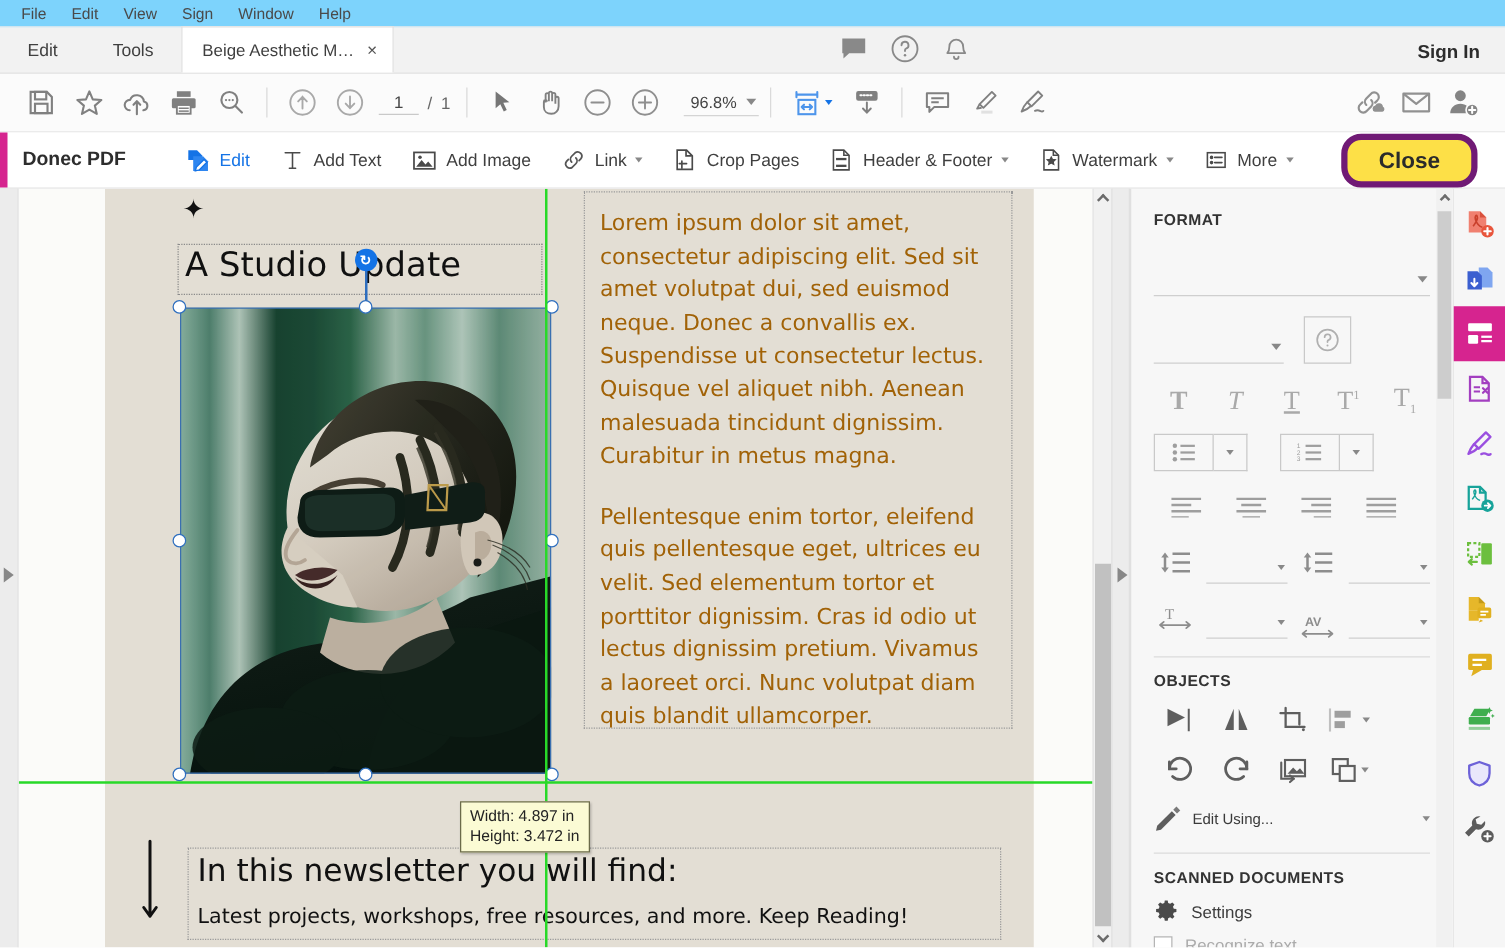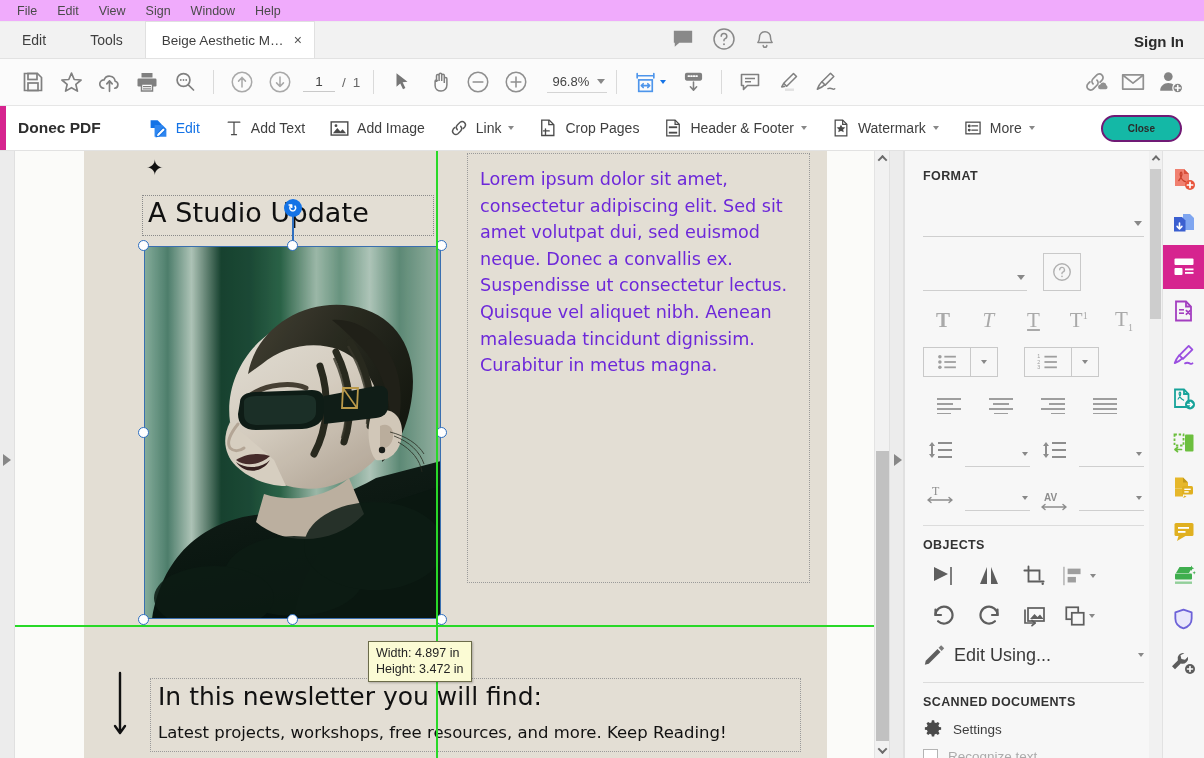--- a/index.html
+++ b/index.html
@@ -8,21 +8,21 @@
     font-family: "Liberation Sans", sans-serif;
     font-size: 13px;
     color:#3d3d3d;
     background:#fff;
     -webkit-font-smoothing: antialiased;
   }
   .app { position:relative; width:1204px; height:758px; overflow:hidden; }
 
   
   .menubar {
-    height:22px; background:#f0abfc; border-bottom:1px solid #ececec;
+    height:22px; background:#7dd3fc; border-bottom:1px solid #ececec;
     display:flex; align-items:center; padding-left:8px; gap:2px;
   }
   .menubar .mi {
     font-size:12.5px; color:#4a4a4a; padding:2px 9px; border-radius:2px; cursor:default;
   }
 
   
   .tabbar {
     height:37px; background:#f2f2f2; border-bottom:1px solid #e2e2e2;
     display:flex; align-items:flex-end; position:relative;
@@ -78,22 +78,22 @@
     content:""; position:absolute; left:0; top:0; bottom:0; width:6px; background:#d6248f;
   }
   .epdf-title { font-size:15.5px; font-weight:bold; color:#2d2d2d; margin-left:18px; }
   .etool {
     display:flex; align-items:center; gap:7px; padding:5px 9px; margin-left:6px;
     font-size:14px; color:#3f3f3f; cursor:pointer; border-radius:3px; white-space:nowrap;
   }
   .etool.sel { color:#1473e6; }
   .etool .lbl { }
   .closebtn {
-    margin-left:auto; margin-right:22px; border:2px solid #701a75; border-radius:16px;
-    padding:6px 25px; font-size:10px; font-weight:bold; color:#2b2b2b; background:#14b8a6;
+    margin-left:auto; margin-right:22px; border:5px solid #701a75; border-radius:16px;
+    padding:6px 25px; font-size:18px; font-weight:bold; color:#2b2b2b; background:#fde047;
     cursor:pointer;
   }
 
   
   .content { position:absolute; top:151px; left:0; right:0; bottom:0; display:flex; }
 
   .leftstrip { width:15px; background:#ececec; position:relative; border-right:1px solid #e0e0e0; }
   .stripArrow { position:absolute; left:3px; top:303px; width:0;height:0;
                 border-top:6px solid transparent;border-bottom:6px solid transparent;
                 border-left:8px solid #878787; cursor:pointer; }
@@ -142,21 +142,21 @@
     padding:3px 7px 4px 7px; font-size:12.5px; color:#232323; line-height:16px;
     white-space:nowrap; z-index:20; box-shadow:1px 1px 2px rgba(0,0,0,.25);
   }
 
   
   .parabox {
     position:absolute; left:383px; top:2px; width:343px; height:430px;
     border:1px dotted #9a9a9a; padding:12px 14px 0 12px;
   }
   .parabox p {
-    font-size:17.6px; line-height:26.6px; color:#6d28d9;
+    font-size:17.6px; line-height:26.6px; color:#a16207;
     font-family:"DejaVu Sans", sans-serif;
   }
   .parabox p + p { margin-top:22px; }
 
   
   .botbox {
     position:absolute; left:66px; top:527px; width:651px; height:74px;
     border:1px dotted #9a9a9a;
   }
   .bot-h {
@@ -201,21 +201,21 @@
   .ibtn { width:40px;height:34px; display:flex;align-items:center;justify-content:center;
           cursor:pointer; color:#a8a8a8; }
   .ibtn.box { border:1px solid #c9c9c9; width:38px;height:38px; }
   .ibtn.grp { border:1px solid #c9c9c9; }
   .t-serif { font-family:"Liberation Serif", serif; color:#a9a9a9; }
   .hr { height:1px; background:#dcdcdc; margin:14px 0 12px 0; }
   .objrow { display:flex; gap:3px; margin-top:8px; color:#5e5e5e; }
   .objicon { width:42px;height:32px; display:flex;align-items:center;justify-content:center;
              cursor:pointer; }
   .editusing { display:flex; align-items:center; gap:9px; margin-top:12px; cursor:pointer; }
-  .editusing .lbl { font-size:18px; color:#3a3a3a; }
+  .editusing .lbl { font-size:12px; color:#3a3a3a; }
   .scanrow { display:flex; align-items:center; gap:10px; margin-top:10px; cursor:pointer; }
   .chk { width:15px;height:15px;border:1px solid #b4b4b4; background:#fff; flex:none; }
   .muted { color:#ababab; }
 
   .fmt-scroll {
     position:absolute; right:0; top:0; width:13px; bottom:0; background:#f1f1f1;
   }
   .fmt-scroll .vs-thumb2 { position:absolute; left:1px; width:11px; top:18px; height:150px; background:#cdcdcd; }
 
   
@@ -518,20 +518,21 @@
 
       <div class="page" style="background:transparent;">
 
         <div class="sparkle">✦</div>
 
         <div class="headbox"></div>
         <div class="headtxt">A Studio Update</div>
 
         <div class="parabox">
           <p>Lorem ipsum dolor sit amet, consectetur adipiscing elit. Sed sit amet volutpat dui, sed euismod neque. Donec a convallis ex. Suspendisse ut consectetur lectus. Quisque vel aliquet nibh. Aenean malesuada tincidunt dignissim. Curabitur in metus magna.</p>
+          <p>Pellentesque enim tortor, eleifend quis pellentesque eget, ultrices eu velit. Sed elementum tortor et porttitor dignissim. Cras id odio ut lectus dignissim pretium. Vivamus a laoreet orci. Nunc volutpat diam quis blandit ullamcorper.</p>
         </div>
 
         <div class="imgwrap">
           <div class="photo">
             <svg width="297" height="373" viewBox="0 0 297 373" preserveAspectRatio="none">
               <defs>
                 <linearGradient id="bgv" x1="0" y1="0" x2="1" y2="0">
                   <stop offset="0" stop-color="#9fc6b4"></stop>
                   <stop offset="0.08" stop-color="#5a8c79"></stop>
                   <stop offset="0.16" stop-color="#cfe0d4"></stop>

